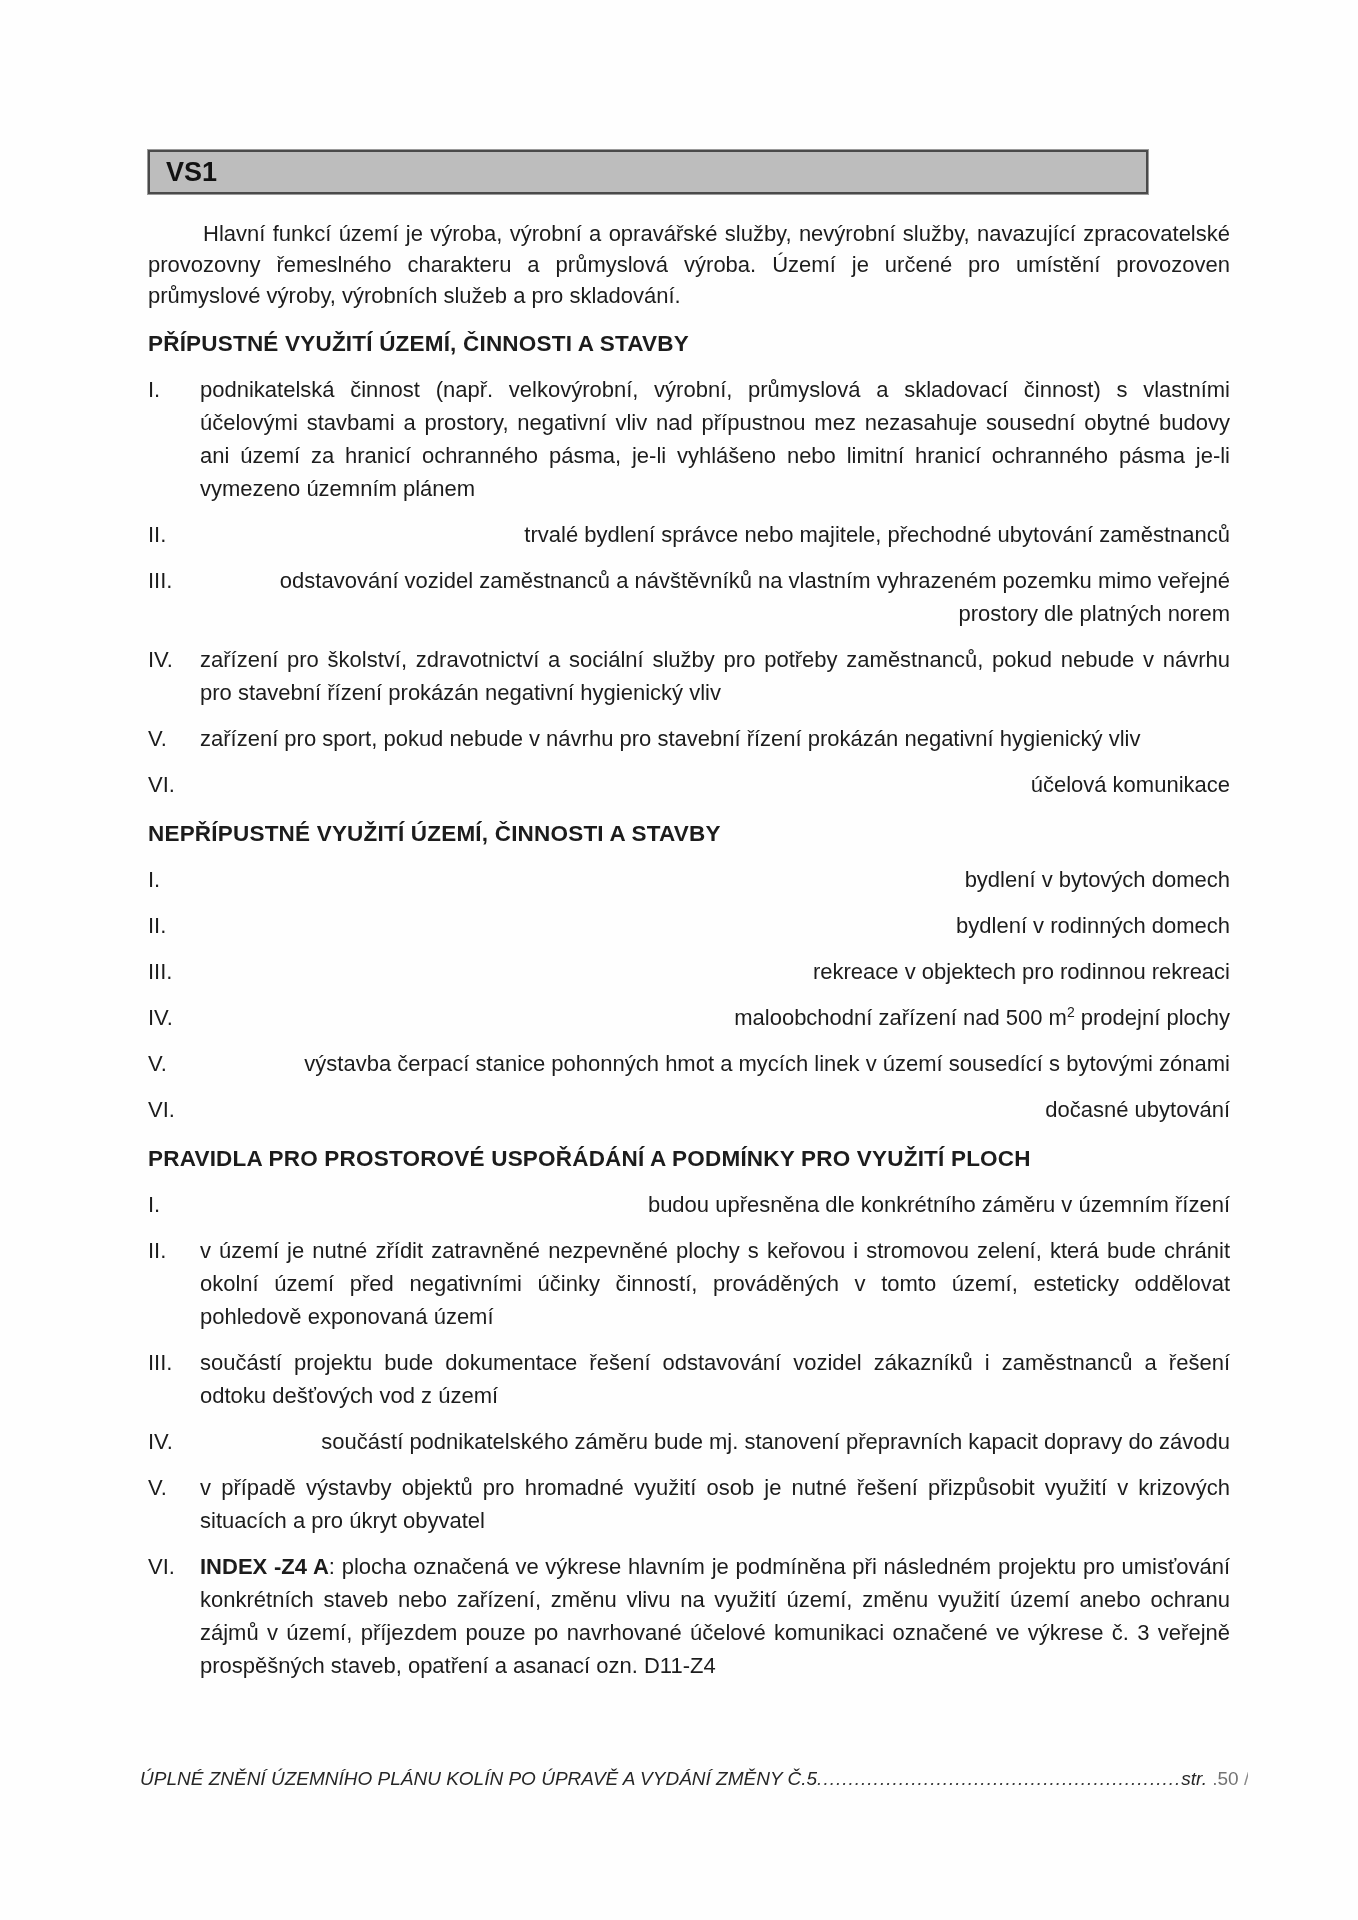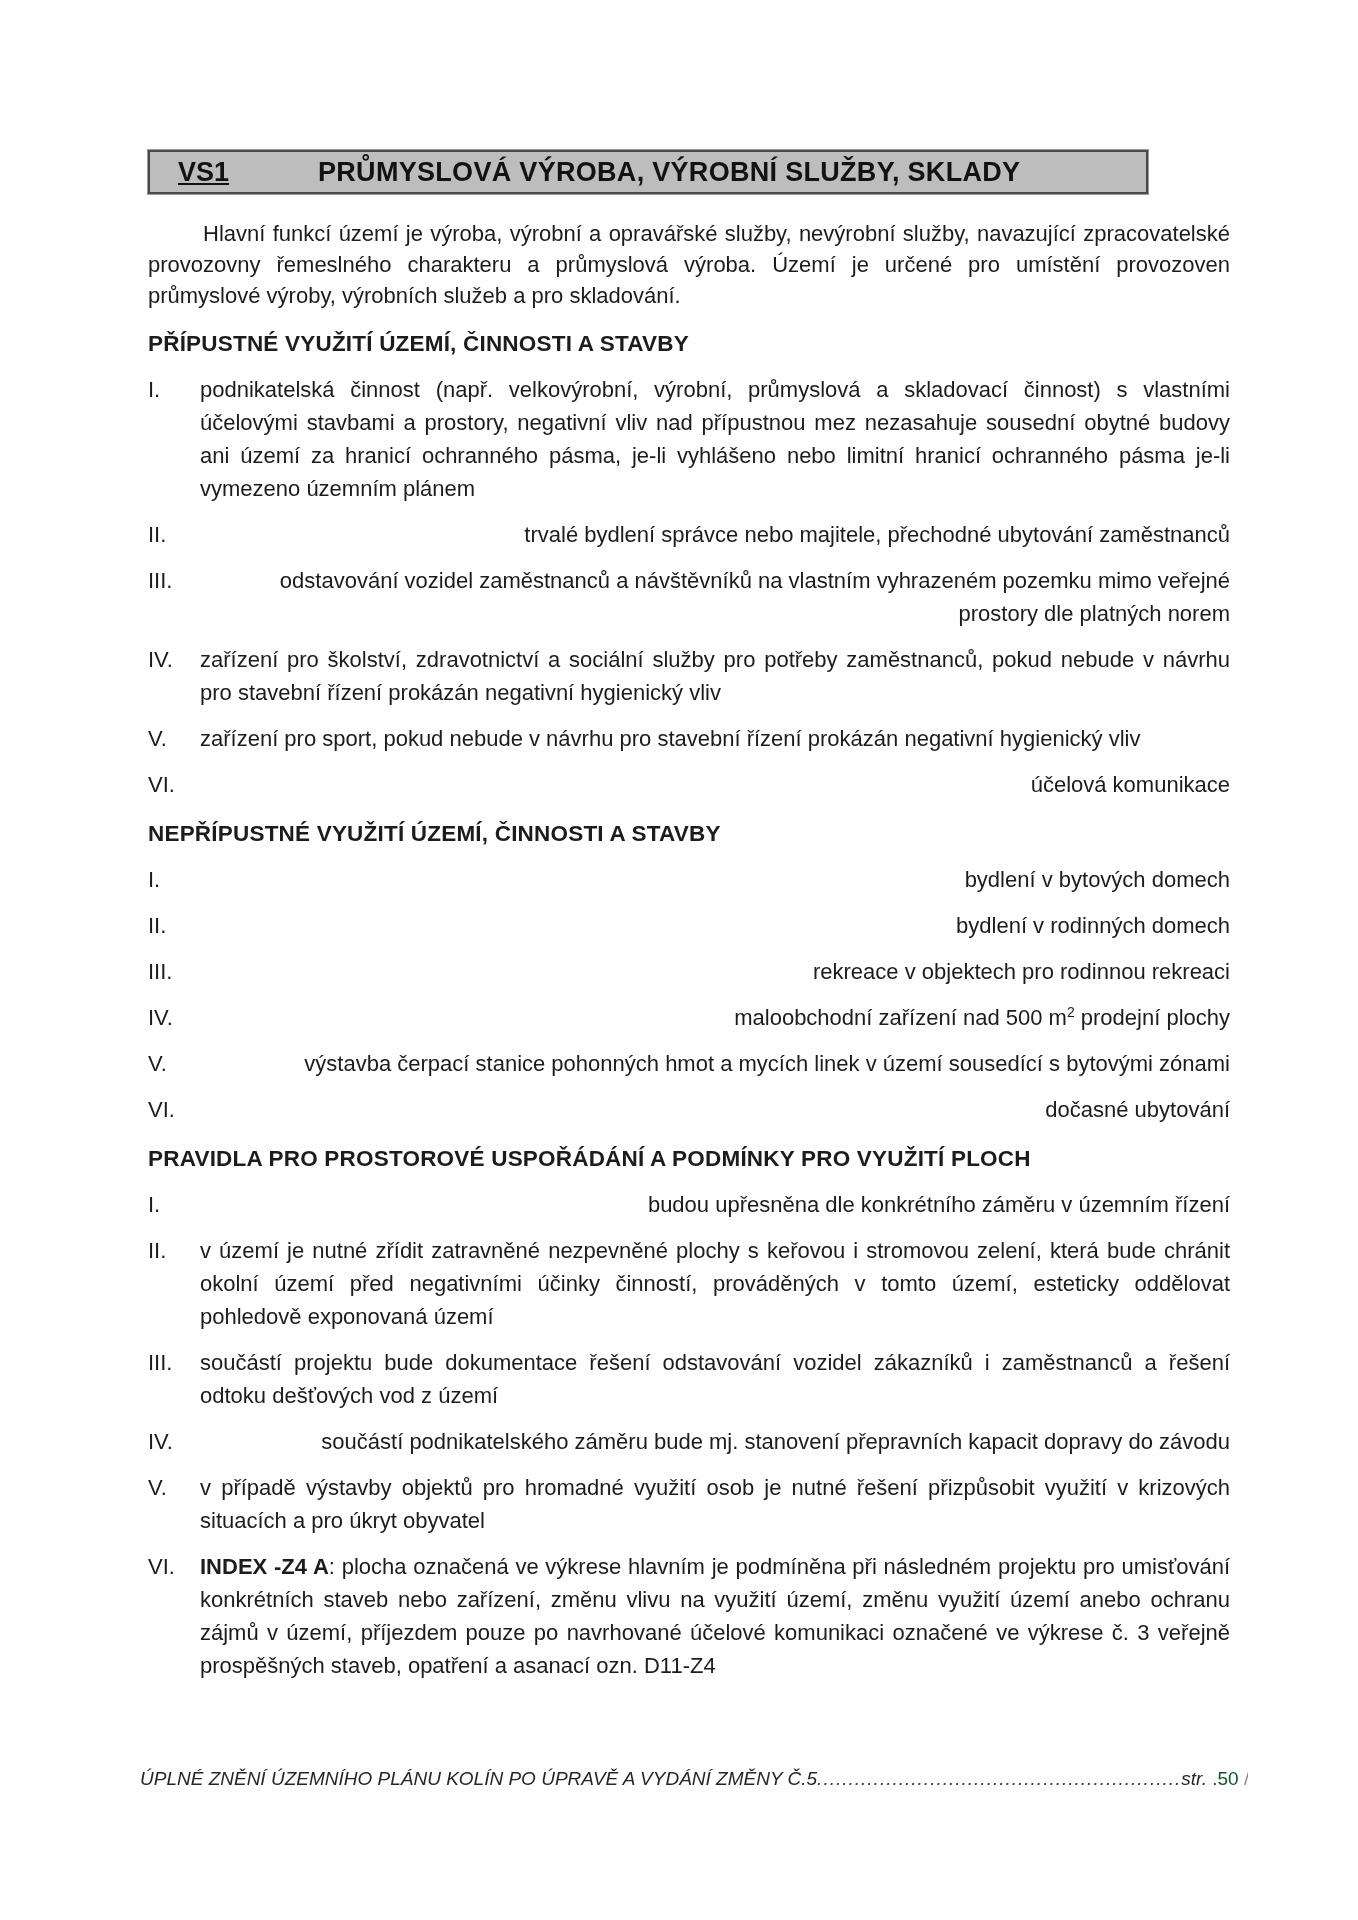--- a/index.html
+++ b/index.html
@@ -26,21 +26,21 @@
   }
   .banner{
     display:flex;align-items:center;
     width:996px;height:40px;
     background:#bdbdbd;
     border:2px solid #4a4a4a;
     box-shadow:0 0 0 1px #9a9a9a;
     font-size:27px;font-weight:bold;color:#121212;
     margin:0 0 24px 0;
   }
-  .banner .code{margin-left:28px;width:140px;text-decoration:underline;}
+  .banner .code{margin-left:16px;width:140px;}
   .banner .title{letter-spacing:.3px;}
   .subheading{
     font-size:22.5px;font-weight:bold;
     margin:20px 0 16px 0;
     letter-spacing:.2px;
   }
   .lead{
     font-size:22px;line-height:31px;
     text-align:justify;
     text-indent:55px;
@@ -67,33 +67,32 @@
     position:absolute;
     left:140px;right:110px;
     top:1768px;
     font-size:19px;
     font-style:italic;
     color:#262626;
     white-space:nowrap;
     overflow:hidden;
   }
   .footer .dots{letter-spacing:1px;color:#3a3a3a;}
-  .footer .pg-cur{font-style:normal;color:#14532d;}
+  .footer .pg-cur{font-style:normal;color:#737373;}
   .footer .pg-tot{font-style:normal;color:#8a8a8a;}
 </style>
 </head>
 <body>
 
 <div class="page">
   <div class="content">
 
 
     <div class="banner">
       <span class="code">VS1</span>
-      <span class="title">PRŮMYSLOVÁ VÝROBA, VÝROBNÍ SLUŽBY, SKLADY</span>
     </div>
 
     <p class="lead">Hlavní funkcí území je výroba, výrobní a opravářské služby, nevýrobní služby, navazující zpracovatelské provozovny řemeslného charakteru a průmyslová výroba. Území je určené pro umístění provozoven průmyslové výroby, výrobních služeb a pro skladování.</p>
 
     <div class="subheading">PŘÍPUSTNÉ VYUŽITÍ ÚZEMÍ, ČINNOSTI A STAVBY</div>
     <div class="roman-list">
       <div class="row">
         <span class="numeral">I.</span>
         <div class="item-text">podnikatelská činnost (např. velkovýrobní, výrobní, průmyslová a skladovací činnost) s vlastními účelovými stavbami a prostory, negativní vliv nad přípustnou mez nezasahuje sousední obytné budovy ani území za hranicí ochranného pásma, je-li vyhlášeno nebo limitní hranicí ochranného pásma je-li vymezeno územním plánem</div>
       </div>

